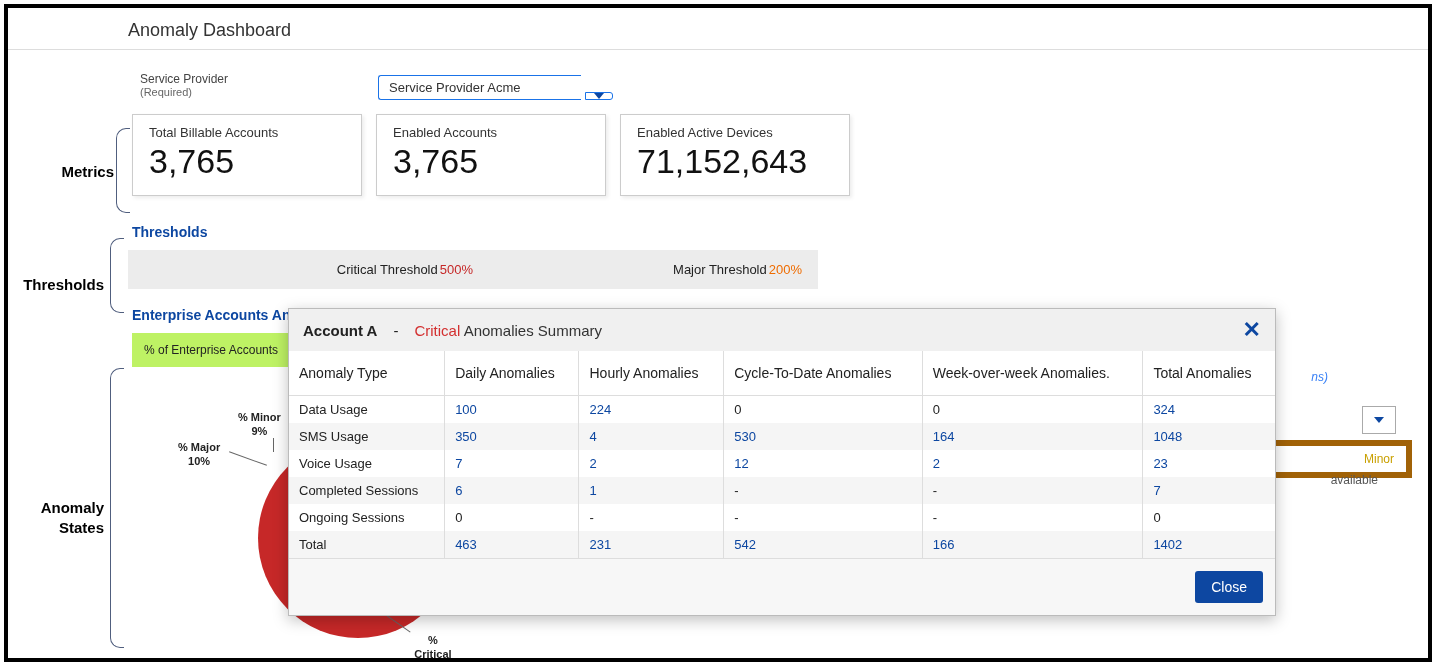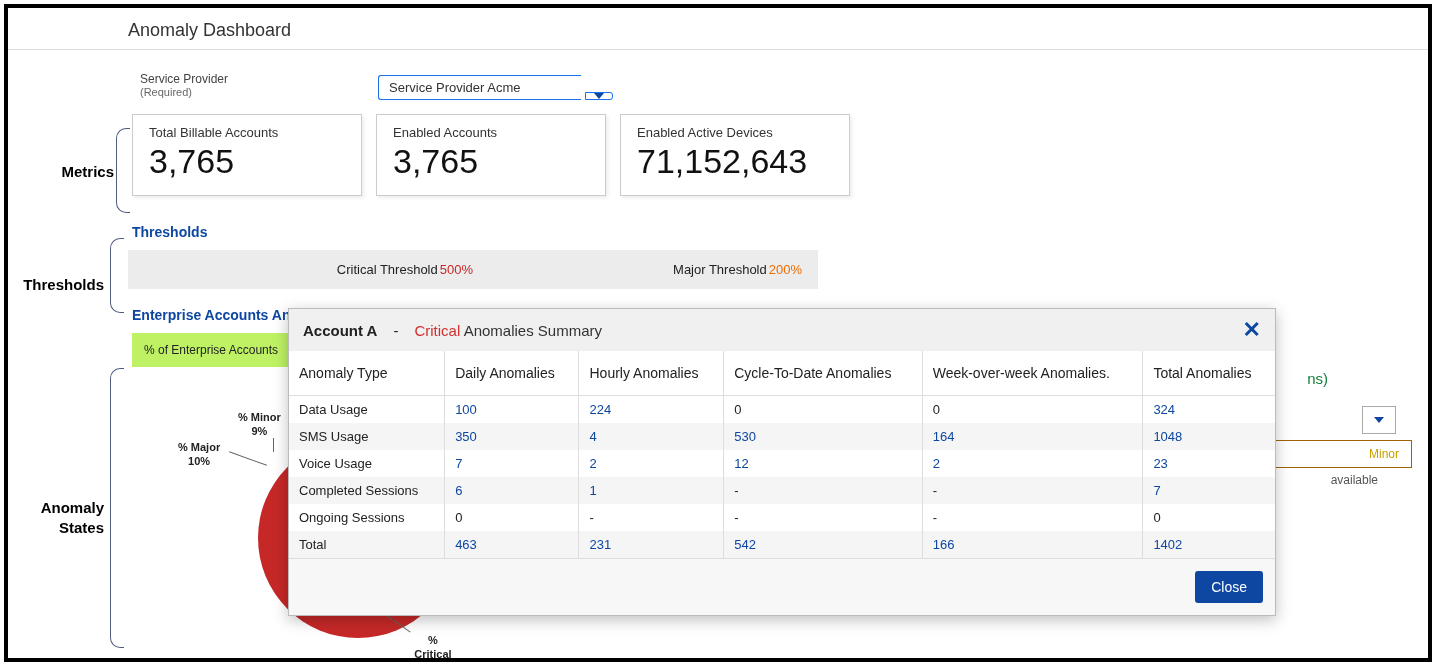--- a/index.html
+++ b/index.html
@@ -163,38 +163,39 @@
       line-height: 1.3;
       text-align: center;
     }
     .pie-line {
       position: absolute;
       background: #666;
     }
     
     .bg-hint {
       position: absolute;
-      font-size: 15px;
-      color: #15803d;
+      font-size: 12px;
+      color: #3b82f6;
+      font-style: italic;
     }
     .bg-dd {
       position: absolute;
       right: 32px;
       top: 398px;
       width: 34px;
       height: 28px;
       border: 1px solid #aaa;
       display:flex;align-items:center;justify-content:center;
     }
     .bg-minor-row {
       position: absolute;
       right: 16px;
       top: 432px;
       background: #fff;
-      border: 1px solid #a16207;
+      border: 6px solid #a16207;
       padding: 6px 12px;
       width: 160px;
       text-align: right;
       font-size: 12px;
       color: #c9a000;
     }
     .bg-avail {
       position: absolute;
       right: 50px;
       top: 465px;

